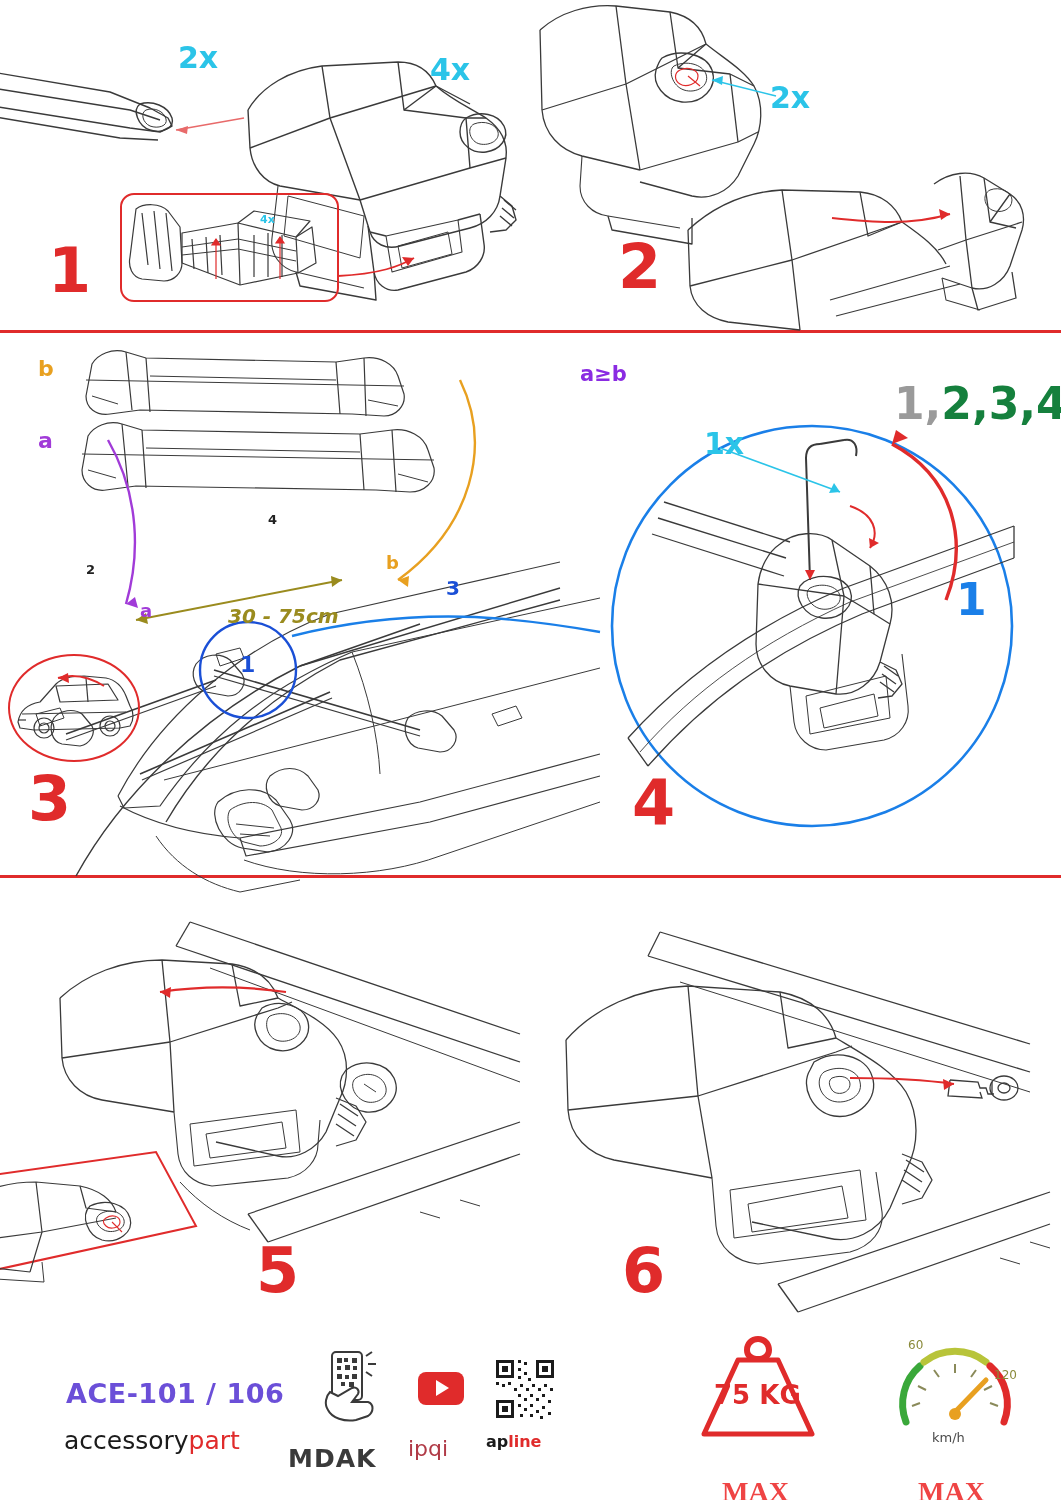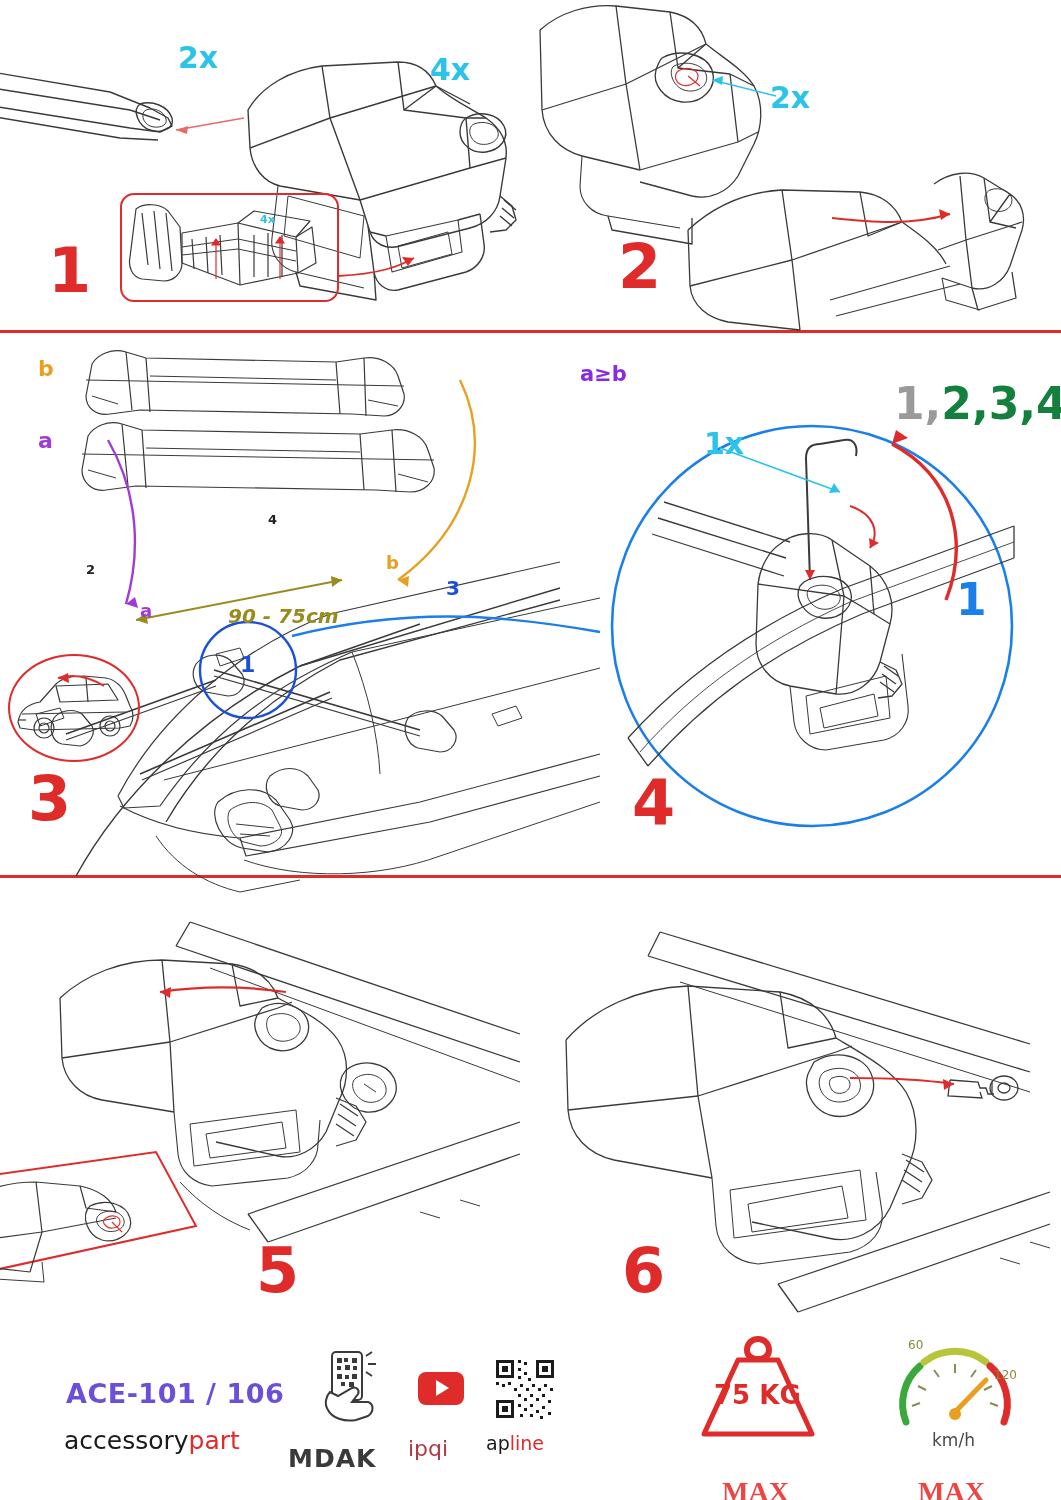--- a/index.html
+++ b/index.html
@@ -28,27 +28,27 @@
   .redbox{position:absolute;border:2px solid #e02b2b;border-radius:14px;}
   .circle{position:absolute;border-radius:50%;}
   svg{position:absolute;left:0;top:0;overflow:visible;}
   .brand{position:absolute;}
   .brand-code{font-size:27px;font-weight:700;color:#6b4fd8;letter-spacing:.5px;}
   .brand-name{font-size:25px;font-weight:400;}
   .brand-name .dark{color:#1b1b1b;}
   .brand-name .red{color:#e02b2b;}
   .mdak{font-size:25px;font-weight:700;color:#3a3a3a;letter-spacing:1px;}
   .ipqi{font-size:22px;color:#b03a46;}
-  .apline{font-size:19px;font-weight:400;}
+  .apline{font-size:16px;font-weight:700;}
   .apline .dk{color:#1b1b1b;}
   .apline .rd{color:#e02b2b;}
   .maxlbl{position:absolute;font-size:28px;font-weight:700;color:#ef4444;
           font-family:Liberation Serif, serif;margin-top:24px;}
   .kgtxt{position:absolute;font-size:26px;font-weight:700;color:#e02b2b;}
-  .kmh{position:absolute;font-size:17px;color:#4a4a4a;}
+  .kmh{position:absolute;font-size:13px;color:#4a4a4a;}
   .spd{position:absolute;font-size:12px;color:#8a8a3a;}
   .ytbox{position:absolute;width:46px;height:33px;background:#e02b2b;border-radius:8px;}
   .yttri{position:absolute;width:0;height:0;border-left:13px solid #fff;
          border-top:8px solid transparent;border-bottom:8px solid transparent;}
 </style>
 </head>
 <body>
 
 <div class="sheet">
 
@@ -247,21 +247,21 @@
 
       <path d="M292 300 C420 268 520 282 600 296" stroke="#1a7fe8" stroke-width="2.4" fill="none"></path>
 
       <circle cx="70" cy="380" r="0" fill="none"></circle>
     </svg>
 
     <span class="lbl b" style="left:38px;top:20px;">b</span>
     <span class="lbl a" style="left:38px;top:92px;">a</span>
     <span class="lbl a" style="left:140px;top:264px;font-size:18px;">a</span>
     <span class="lbl b" style="left:386px;top:216px;font-size:18px;">b</span>
-    <span class="lbl dim" style="left:228px;top:268px;">90 - 75cm</span>
+    <span class="lbl dim" style="left:228px;top:268px;">30 - 75cm</span>
     <span class="lbl n" style="left:240px;top:316px;">1</span>
     <span class="lbl ns" style="left:86px;top:226px;">2</span>
     <span class="lbl n" style="left:446px;top:240px;font-size:20px;">3</span>
     <span class="lbl ns" style="left:268px;top:176px;">4</span>
 
     <div class="circle" style="left:8px;top:318px;width:128px;height:104px;border:2px solid #e02b2b;"></div>
     <svg width="128" height="104" viewBox="0 0 128 104" style="left:8px;top:318px;">
       <g fill="none" stroke="#3a3a3a" stroke-width="1.2" stroke-linejoin="round">
         <path d="M10 68 C12 56 20 50 32 48 L48 30 C54 24 64 22 76 22 L98 24 C108 26 114 32 118 42 L122 52 C126 58 126 66 122 72 L112 74 L26 76 L12 74 Z"></path>
         <path d="M48 32 L52 48 L110 46 L100 30 Z"></path>

